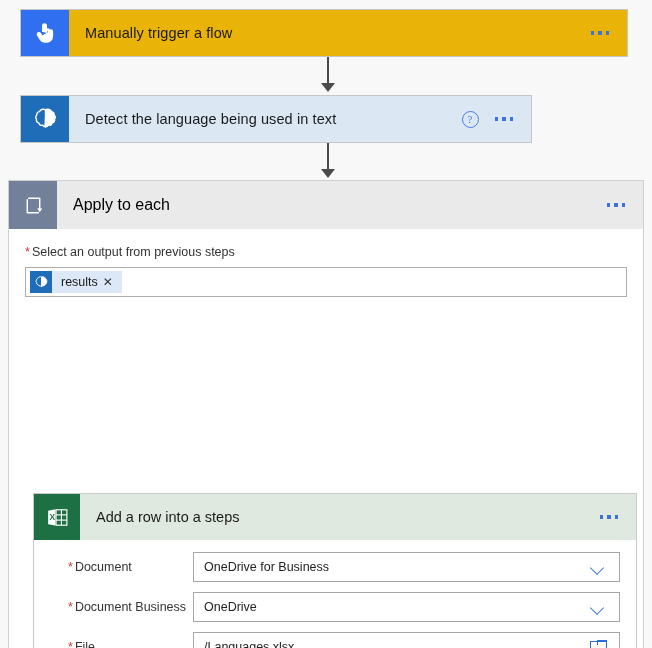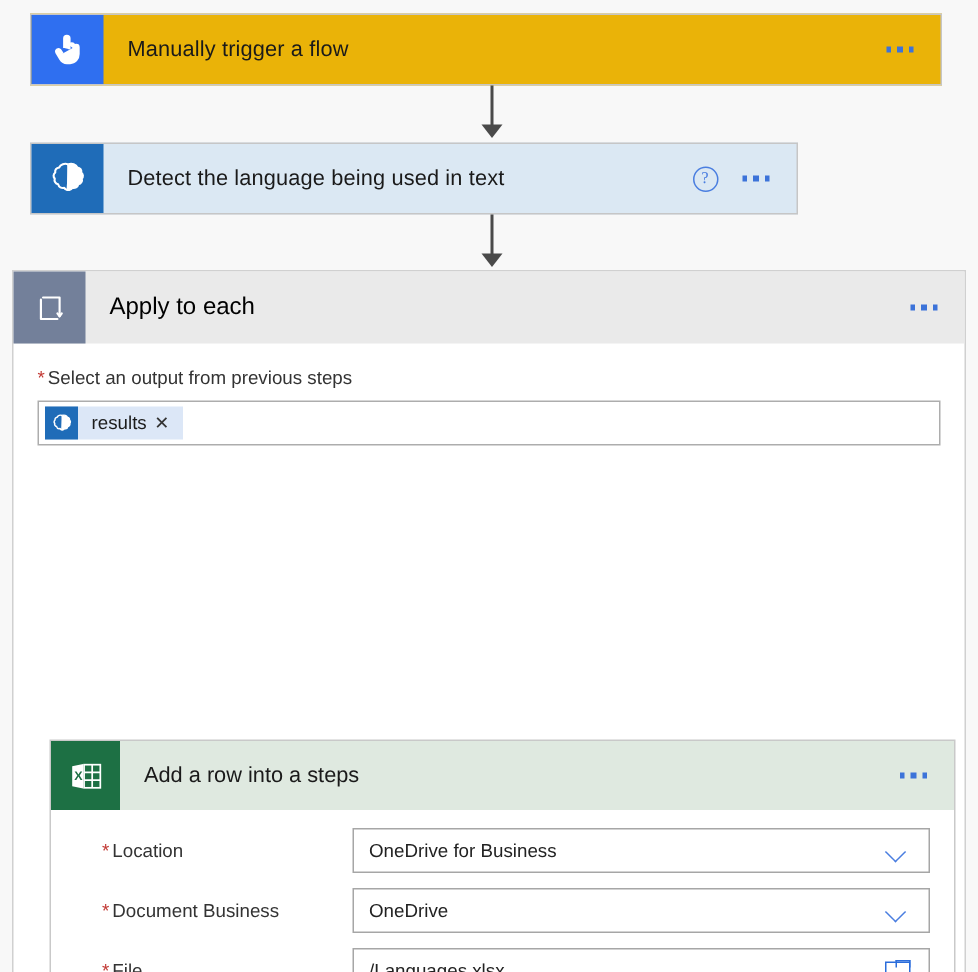--- a/index.html
+++ b/index.html
@@ -204,21 +204,20 @@
     padding-left: 18px;
   }
   .frow .fctl {
     flex: 1 1 auto;
     height: 30px;
     border: 1px solid #a6a6a6;
     background: #fff;
     display: flex; align-items: center;
     padding: 0 4px 0 10px;
     position: relative;
-    margin-left: 42px;
   }
   .fvalue {
     flex: 1 1 auto;
     font-size: 12.5px;
     color: #222;
     white-space: nowrap;
     overflow: hidden;
   }
   .chev {
     flex: 0 0 auto;
@@ -359,21 +358,21 @@
         <div class="title">Add a row into a steps</div>
         <div class="ellipsis">
             <i></i>
             <i></i>
             <i></i>
           </div>
       </div>
 
       <div id="excel-body">
           <div class="frow">
-            <div class="flabel"><span class="req-star">*</span><span>Location</span></div>
+            <div class="flabel"><span class="req-star">*</span><span>Document</span></div>
             <div class="fctl">
               <span class="fvalue">OneDrive for Business</span>
               <span class="chev"></span>
             </div>
           </div>
           <div class="frow">
             <div class="flabel"><span class="req-star">*</span><span>Document Business</span></div>
             <div class="fctl">
               <span class="fvalue">OneDrive</span>
               <span class="chev"></span>

